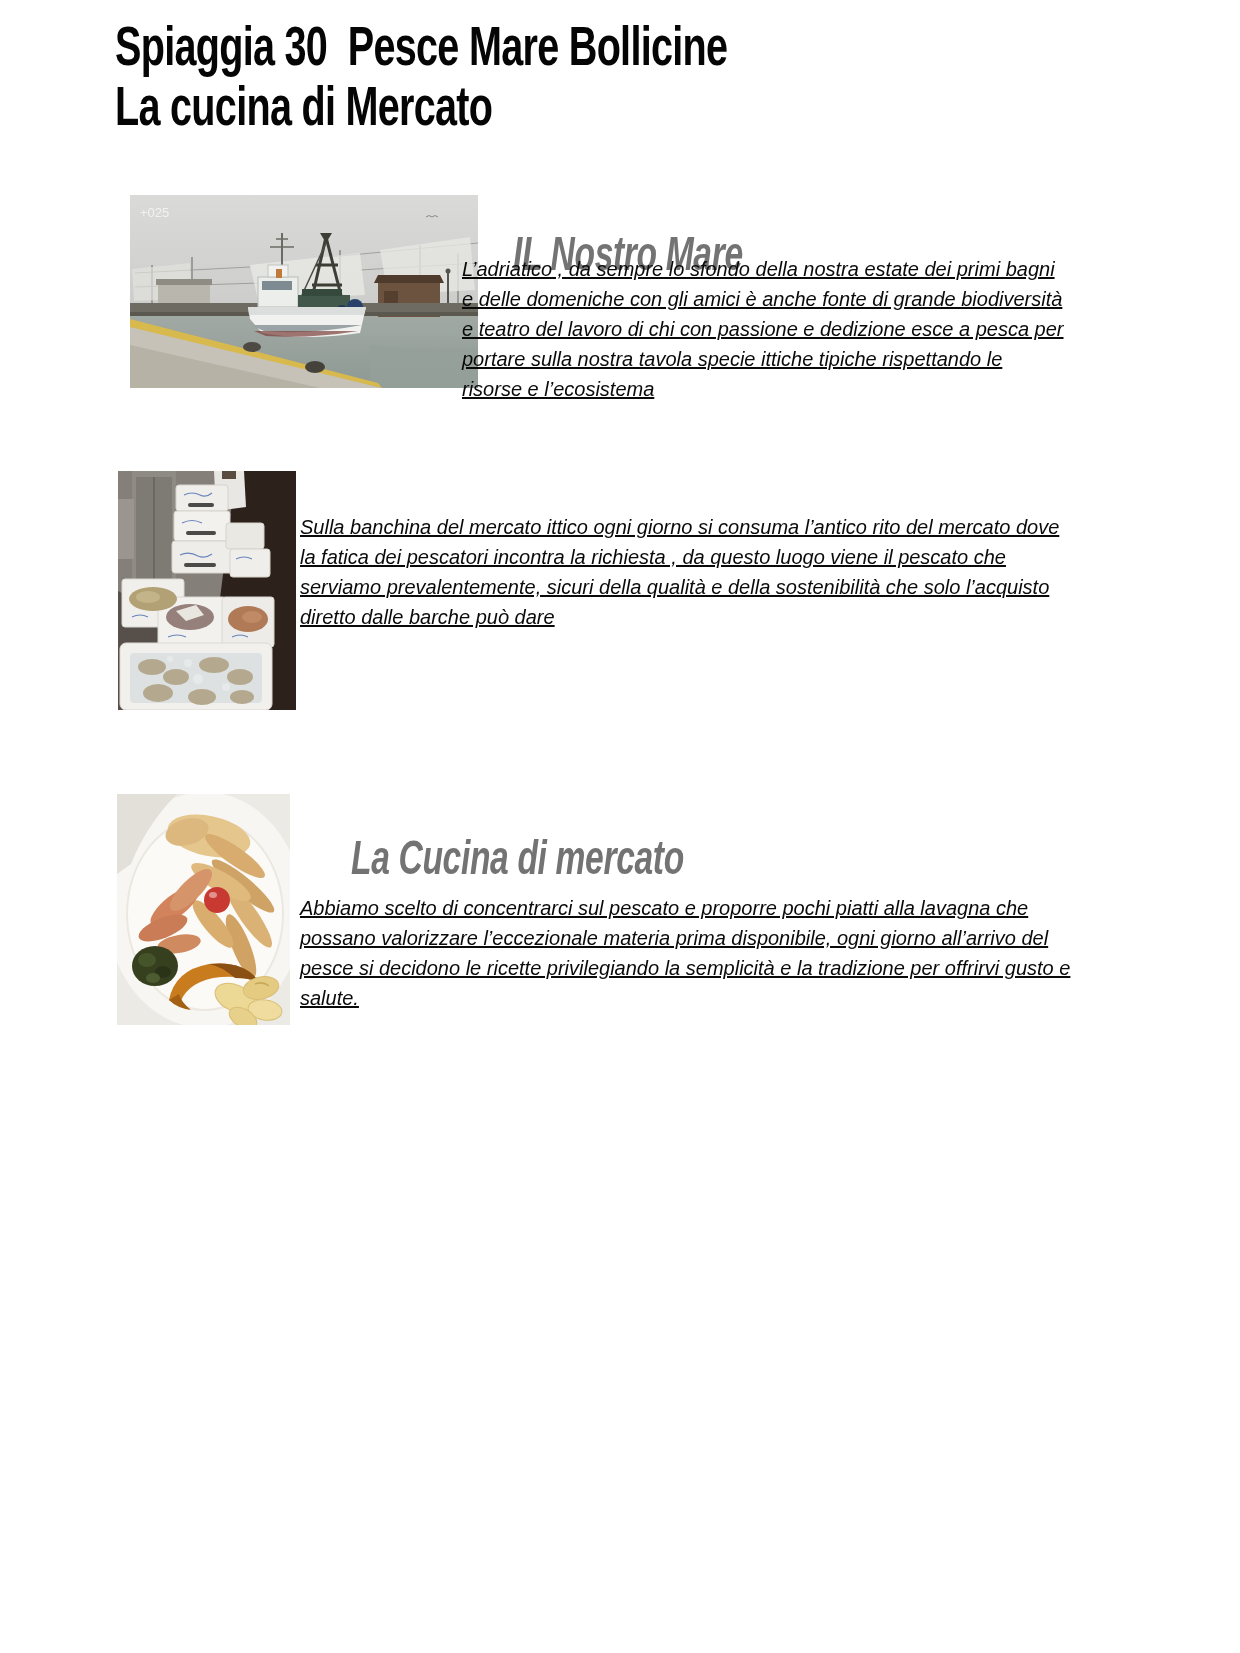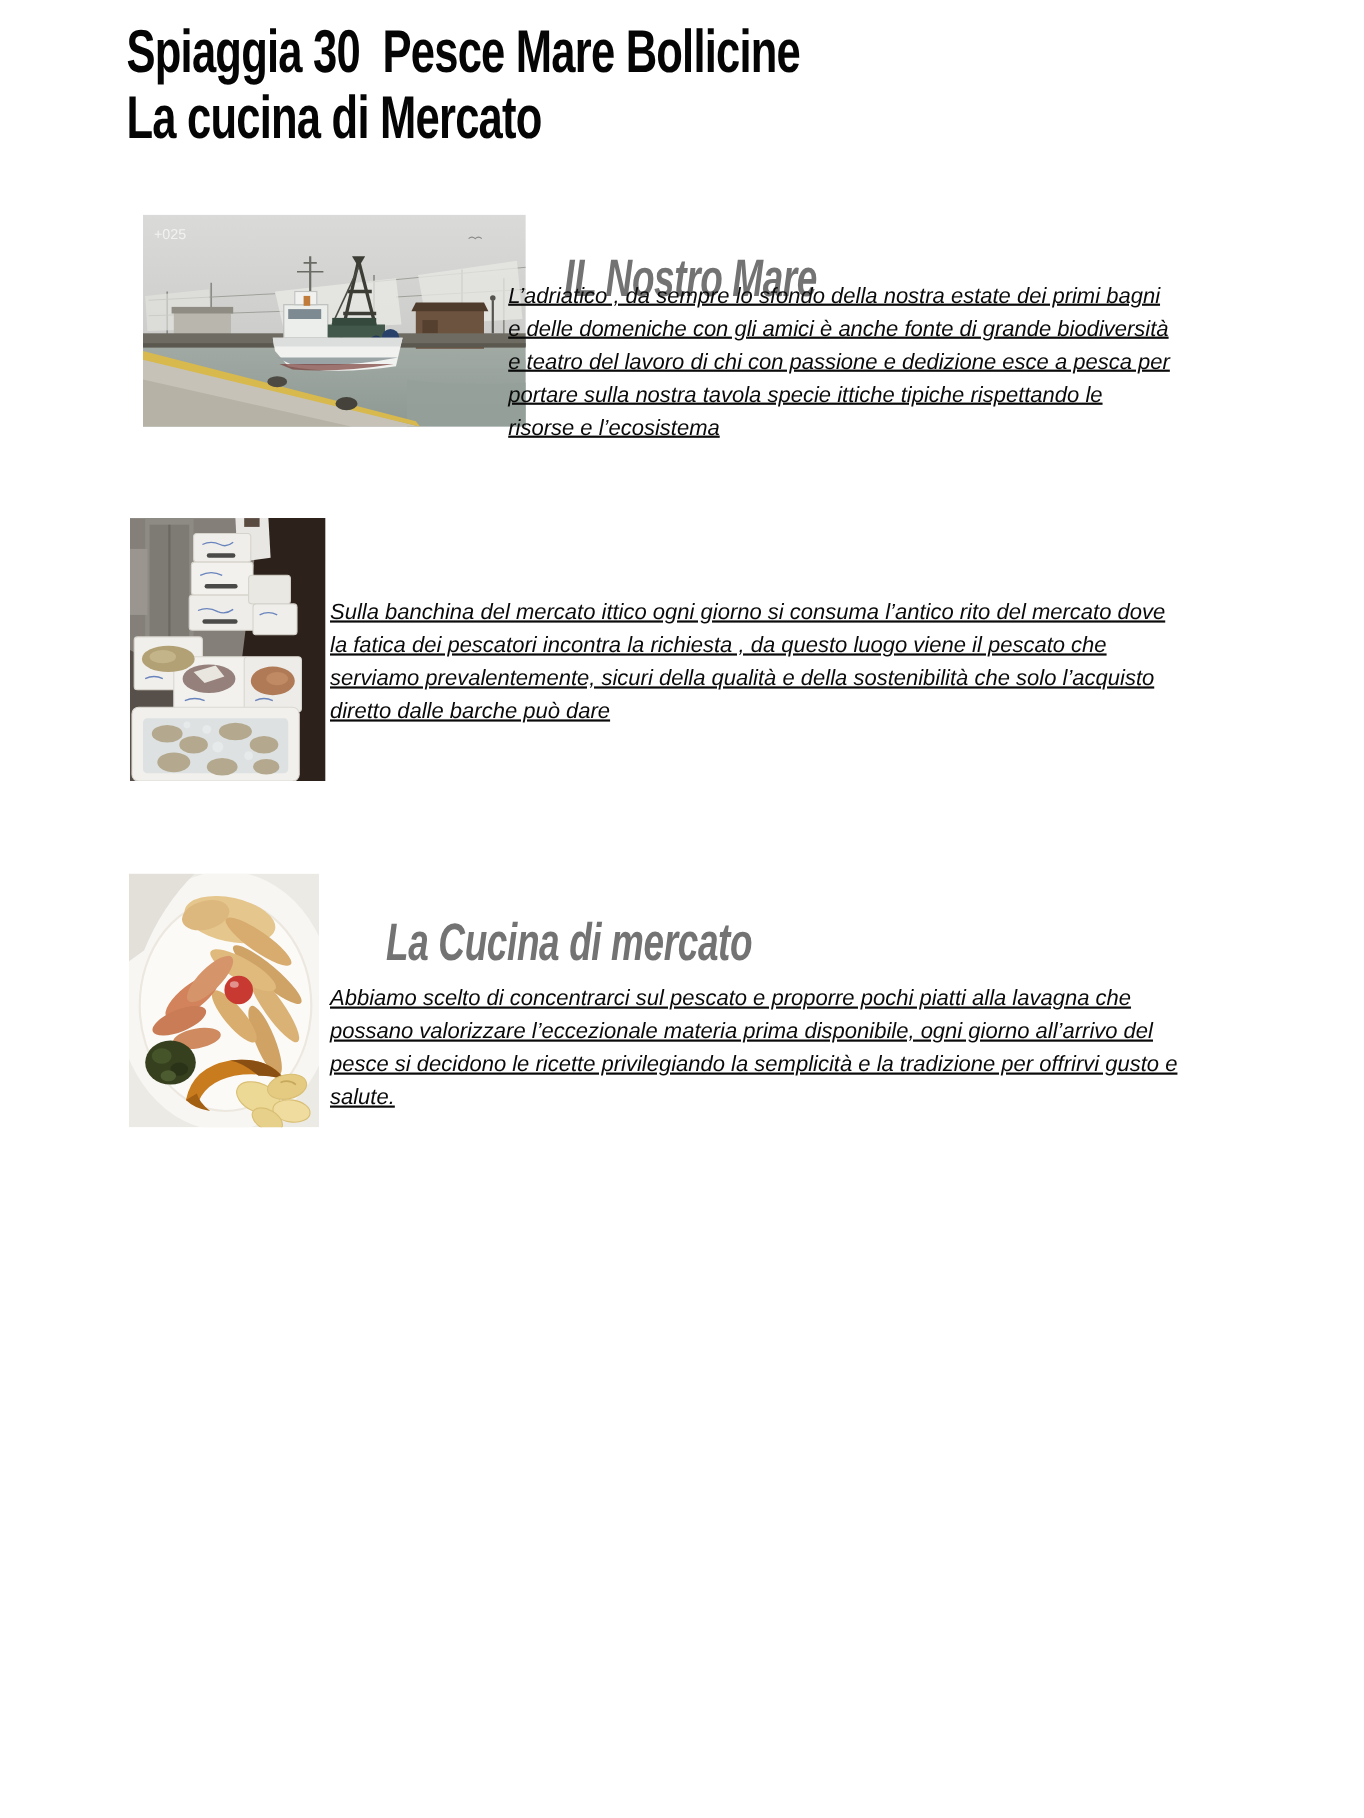--- a/index.html
+++ b/index.html
@@ -233,21 +233,21 @@
       <g fill="#e8ebeb" opacity="0.9">
         <circle cx="70" cy="192" r="4"></circle>
         <circle cx="80" cy="208" r="5"></circle>
         <circle cx="108" cy="216" r="4"></circle>
         <circle cx="52" cy="188" r="3"></circle>
       </g>
     </svg>
   </div>
 
 
-  <div class="section-body" style="left:300px;top:542px;">Sulla banchina del mercato ittico ogni giorno si consuma l’antico rito del mercato dove
+  <div class="section-body" style="left:300px;top:512px;">Sulla banchina del mercato ittico ogni giorno si consuma l’antico rito del mercato dove
 la fatica dei pescatori incontra la richiesta , da questo luogo viene il pescato che
 serviamo prevalentemente, sicuri della qualità e della sostenibilità che solo l’acquisto
 diretto dalle barche può dare</div>
 
   <div class="photo" style="left:117px;top:794px;width:173px;height:231px;">
     <svg width="173" height="231" viewBox="0 0 173 231">
 
       <rect x="0" y="0" width="173" height="231" fill="#eceae5"></rect>
       <ellipse cx="88" cy="116" rx="98" ry="118" fill="#f8f6f2"></ellipse>
       <path d="M0,0 L60,0 Q30,30 14,70 L0,80 Z" fill="#e3e0da"></path>

